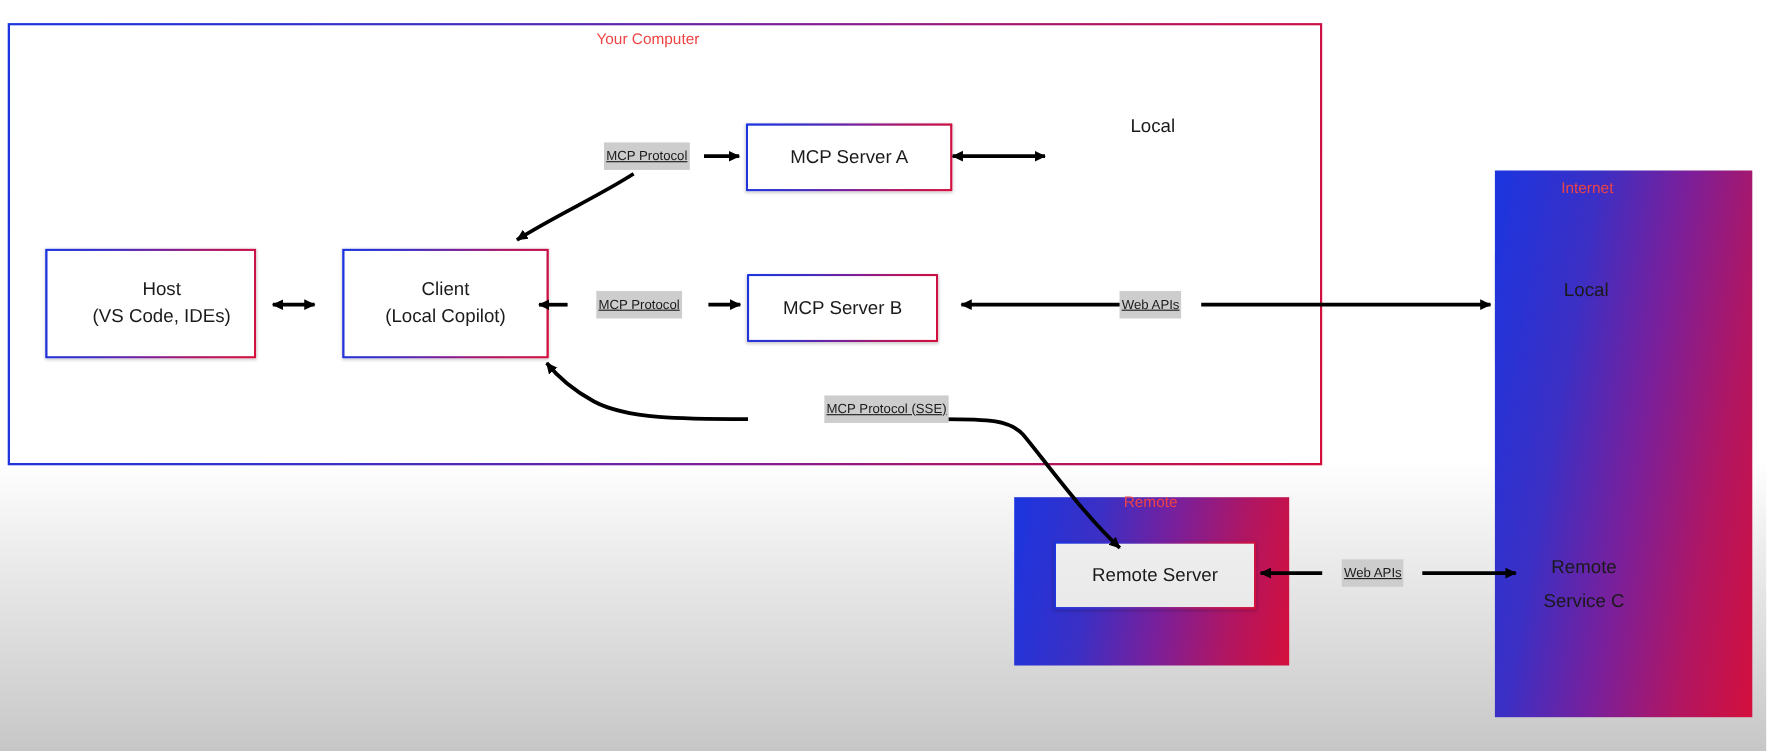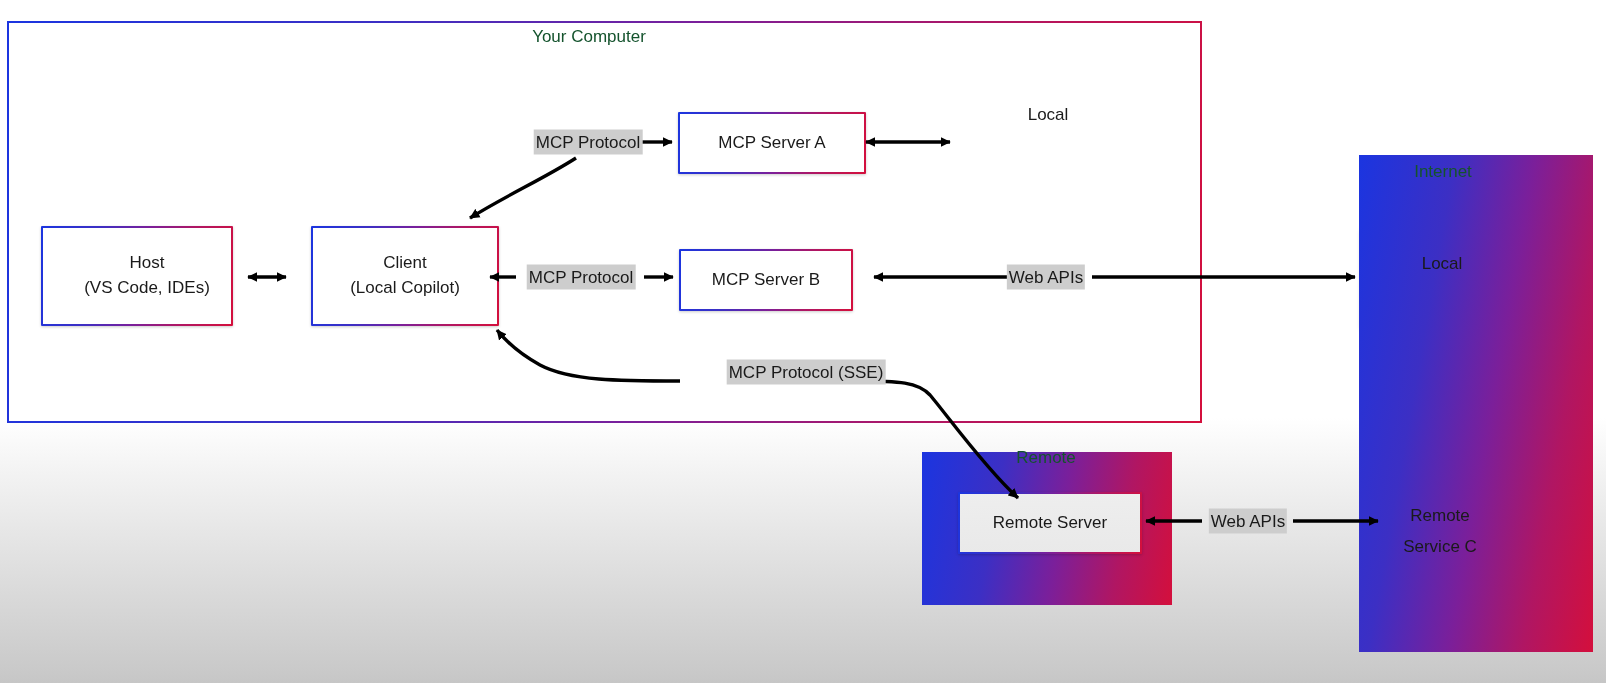--- a/index.html
+++ b/index.html
@@ -56,37 +56,38 @@
     background-clip:padding-box,border-box;
     z-index:2;
   }
   .container-box.white-fill{
     background-image:linear-gradient(#ffffff,#ffffff),
                      linear-gradient(100deg,#1b35e0 0%,#3c2fc4 30%,#7b1f9a 55%,#b01663 78%,#d40f3c 100%);
   }
   .container-title{
     position:absolute;
     z-index:3;
-    font-size:17px;
-    color:#14532d;
+    font-size:14px;
+    color:#ef4444;
     white-space:nowrap;
     transform:translateX(-50%);
   }
 
   
   .edge-label{
     position:absolute;
     z-index:5;
     background:#cdcdcd;
     color:#1a1a1a;
-    font-size:17px;
+    font-size:12px;
     line-height:23px;
     padding:1px 2px;
     white-space:nowrap;
     transform:translate(-50%,-50%);
+    text-decoration:underline;
   }
 
   .nl{display:block;}
 </style>
 </head>
 <body>
 
 <div id="stage">
 
   <div class="bg-bottom"></div>

